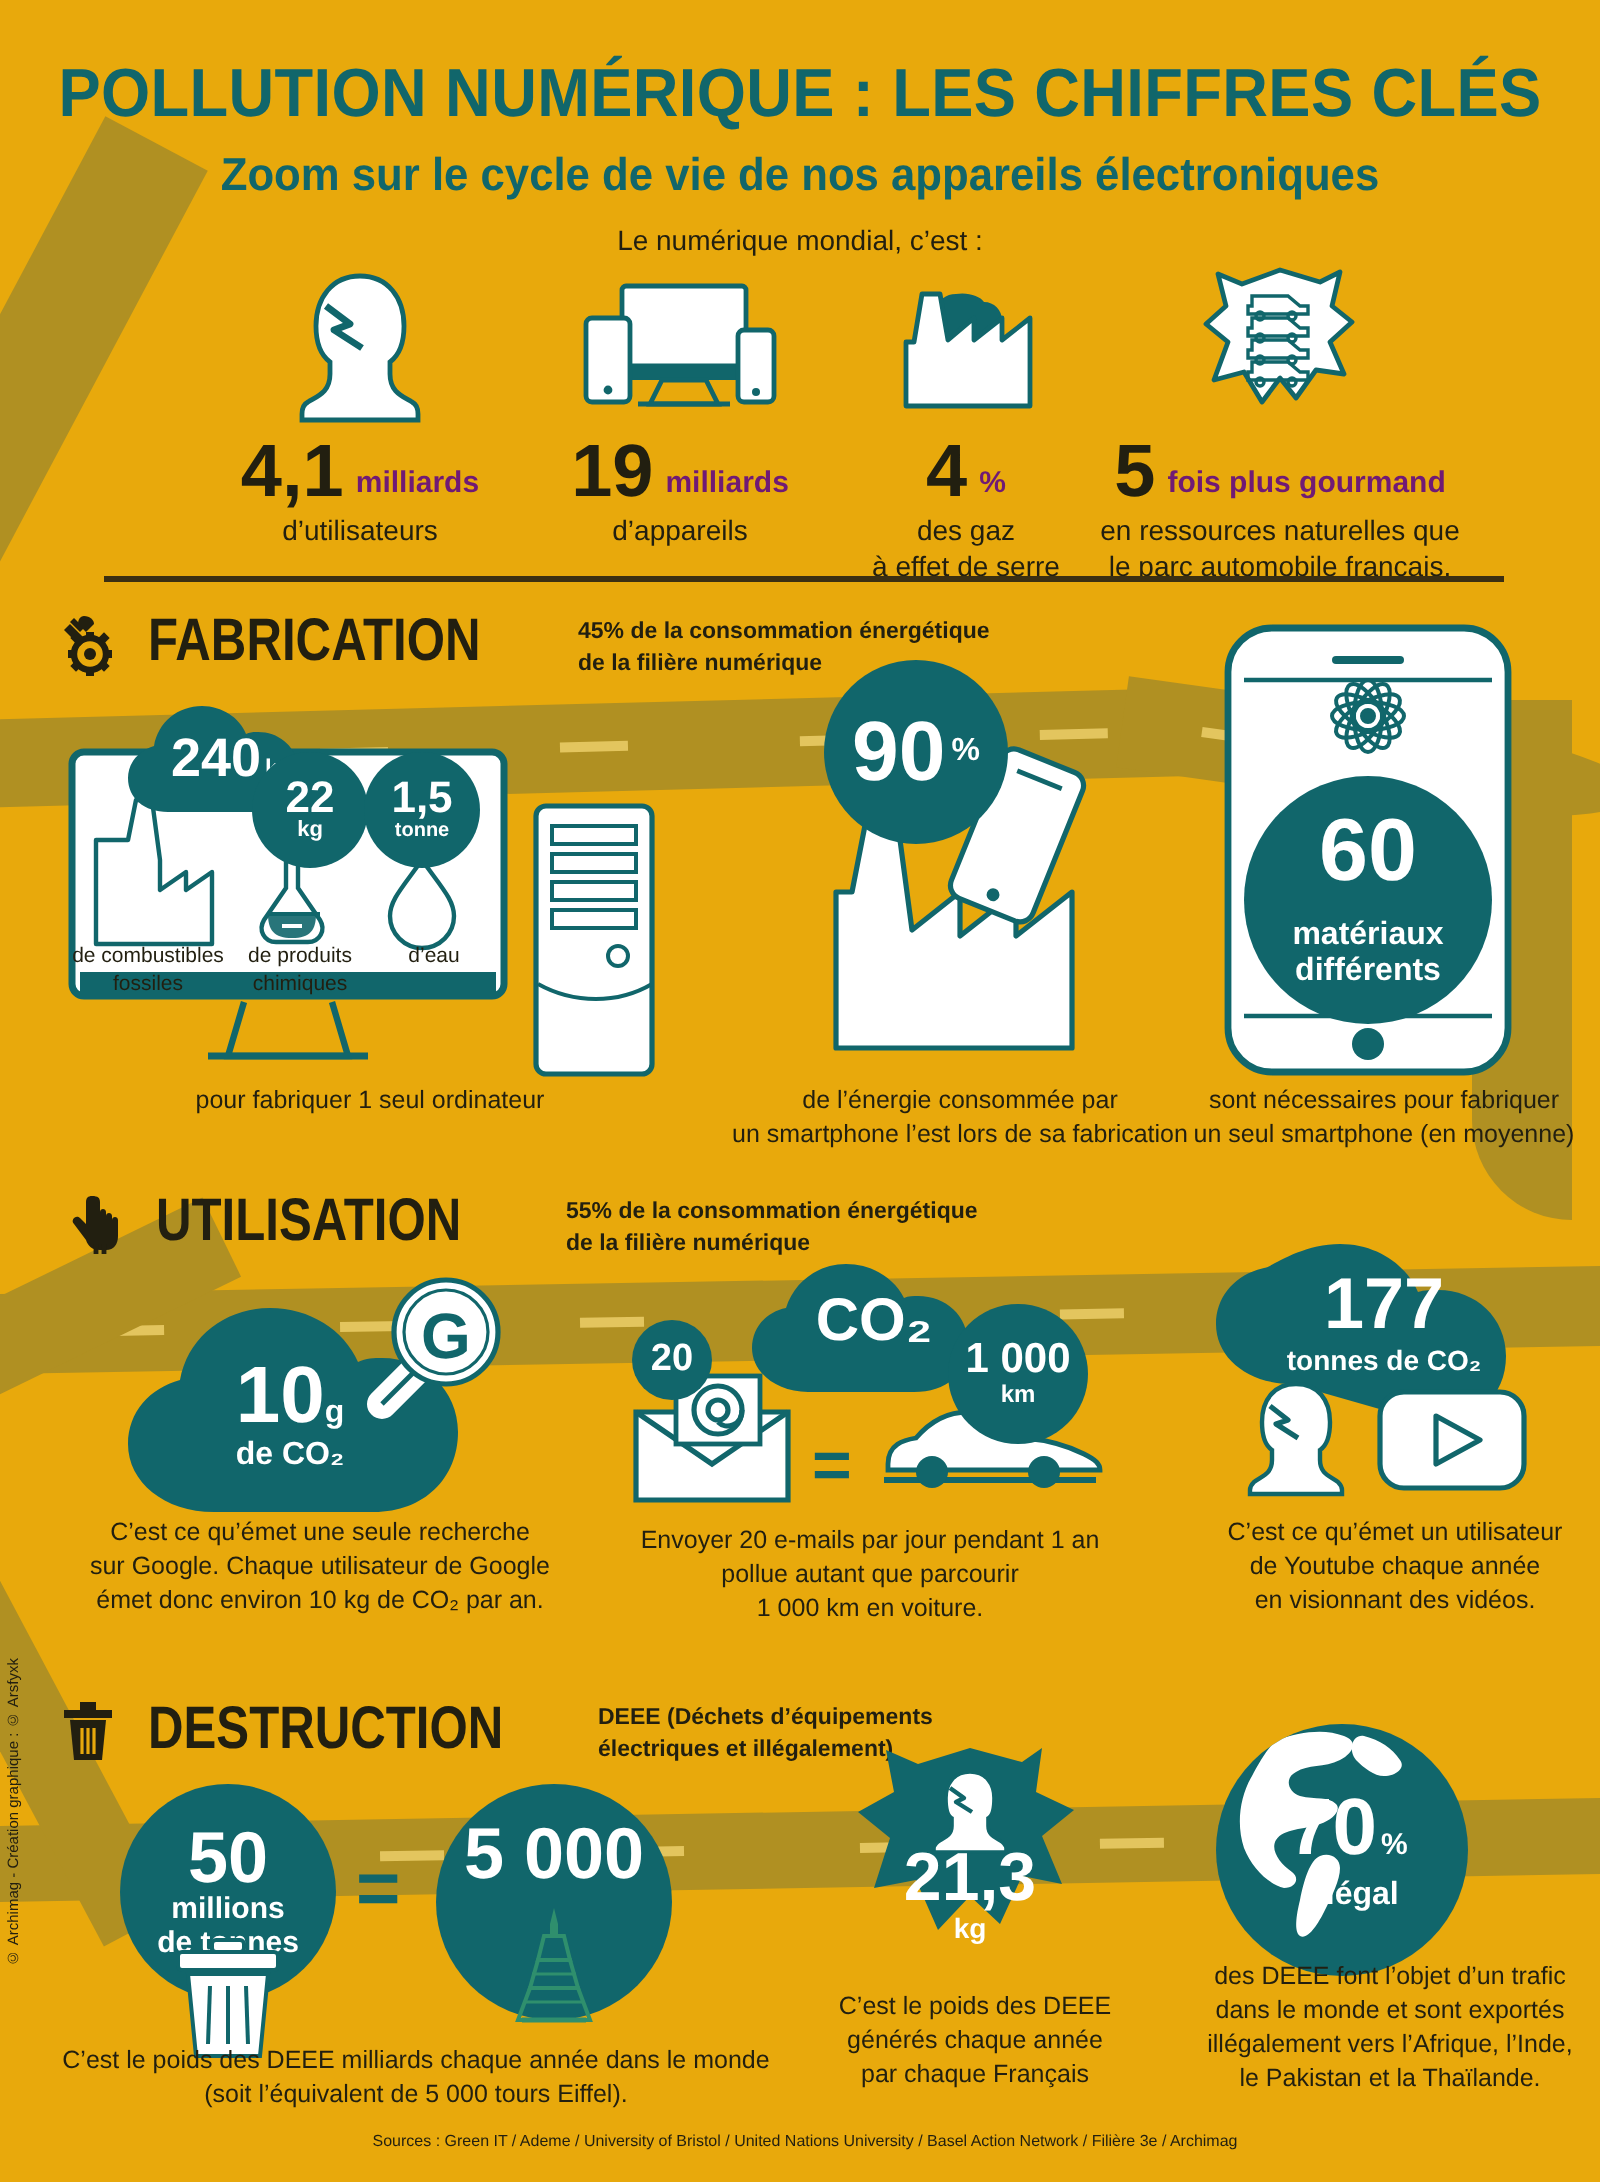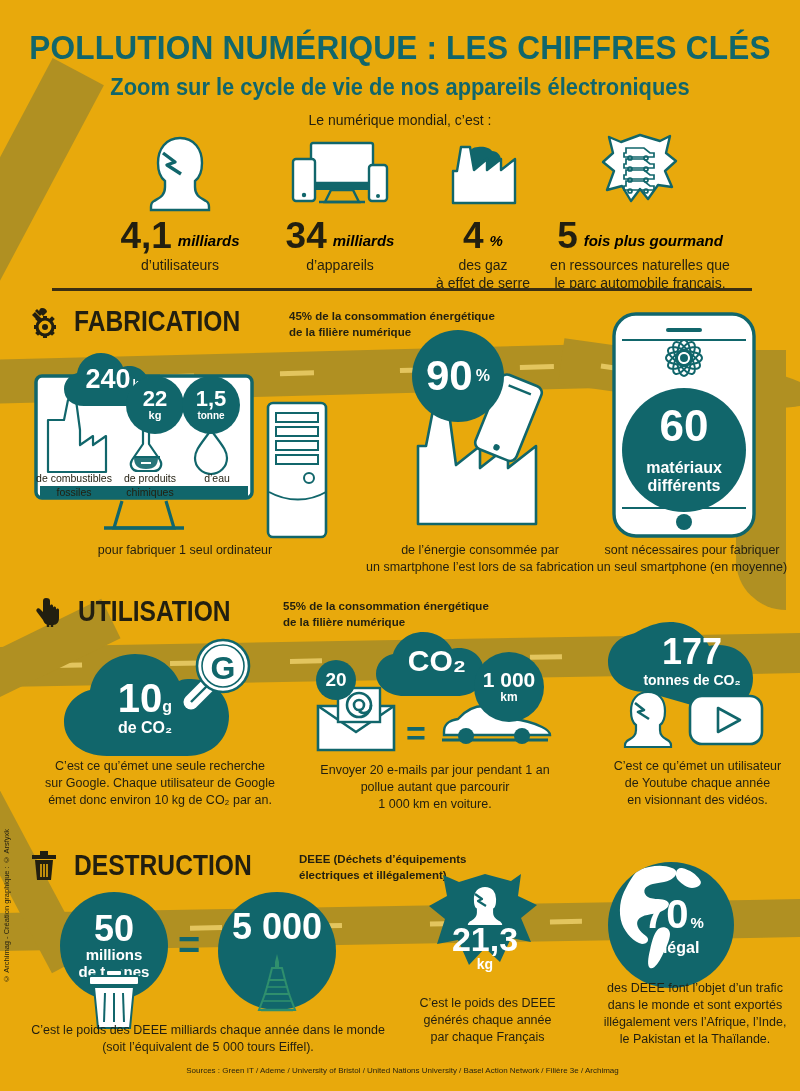--- a/index.html
+++ b/index.html
@@ -38,21 +38,21 @@
     position:absolute;left:0;right:0;top:112px;
     text-align:center;font-size:14px;color:#221f10;
   }
 
   
   .stats{position:absolute;left:70px;top:133px;width:660px;height:140px;}
   .stat{position:absolute;text-align:center;}
   .stat .icon{height:78px;display:flex;align-items:flex-end;justify-content:center;}
   .stat .numline{margin-top:6px;line-height:1;}
   .stat .big{font-size:37px;font-weight:bold;color:#221f10;vertical-align:-2px;}
-  .stat .unit{font-size:15px;font-weight:bold;color:#000000;margin-left:6px;font-style:italic;}
+  .stat .unit{font-size:15px;font-weight:bold;color:#701a75;margin-left:6px;}
   .stat .sub{font-size:14px;color:#221f10;line-height:1.25;margin-top:3px;}
 
   .rule{
     position:absolute;left:52px;top:288px;width:700px;height:3px;
     background:#3b2f12;
   }
 
   
   .sec-head{position:absolute;display:flex;align-items:flex-start;gap:10px;}
   .sec-ico{width:34px;height:34px;flex:none;position:relative;}
@@ -157,21 +157,21 @@
           <rect x="28" y="44" width="58" height="7" fill="#11666B"></rect>
           <path d="M46 51l-6 12h34l-6-12z" fill="none" stroke="#11666B" stroke-width="2.4"></path>
           <line x1="34" y1="63" x2="80" y2="63" stroke="#11666B" stroke-width="2.6"></line>
           <rect x="8" y="20" width="22" height="42" rx="3" fill="#fff" stroke="#11666B" stroke-width="2.4"></rect>
           <circle cx="19" cy="56" r="2.2" fill="#11666B"></circle>
           <rect x="84" y="26" width="18" height="36" rx="3" fill="#fff" stroke="#11666B" stroke-width="2.4"></rect>
           <circle cx="93" cy="57" r="2" fill="#11666B"></circle>
         </svg>
       </div>
       <div class="numline">
-        <span class="big">34</span><span class="unit">milliards</span>
+        <span class="big">19</span><span class="unit">milliards</span>
       </div>
       <div class="sub">d’appareils</div>
     </div>
 
     <div class="stat" style="left:348px;top:0;width:130px;">
       <div class="icon">
         <svg width="84" height="76" viewBox="0 0 84 76">
           <path d="M33 14c-5 0-9 3-10 8-4 0-7 3-7 7s3 7 7 7h24c5 0 9-4 9-9s-4-9-9-9c-2-3-8-5-14-4z" fill="#11666B" transform="translate(4,-2)"></path>
           <path d="M12 36v32h62V24l-14 11V24L46 35V24L33 35 29 12h-9l-4 24z" fill="#fff" stroke="#11666B" stroke-width="2.4" stroke-linejoin="round"></path>
         </svg>

